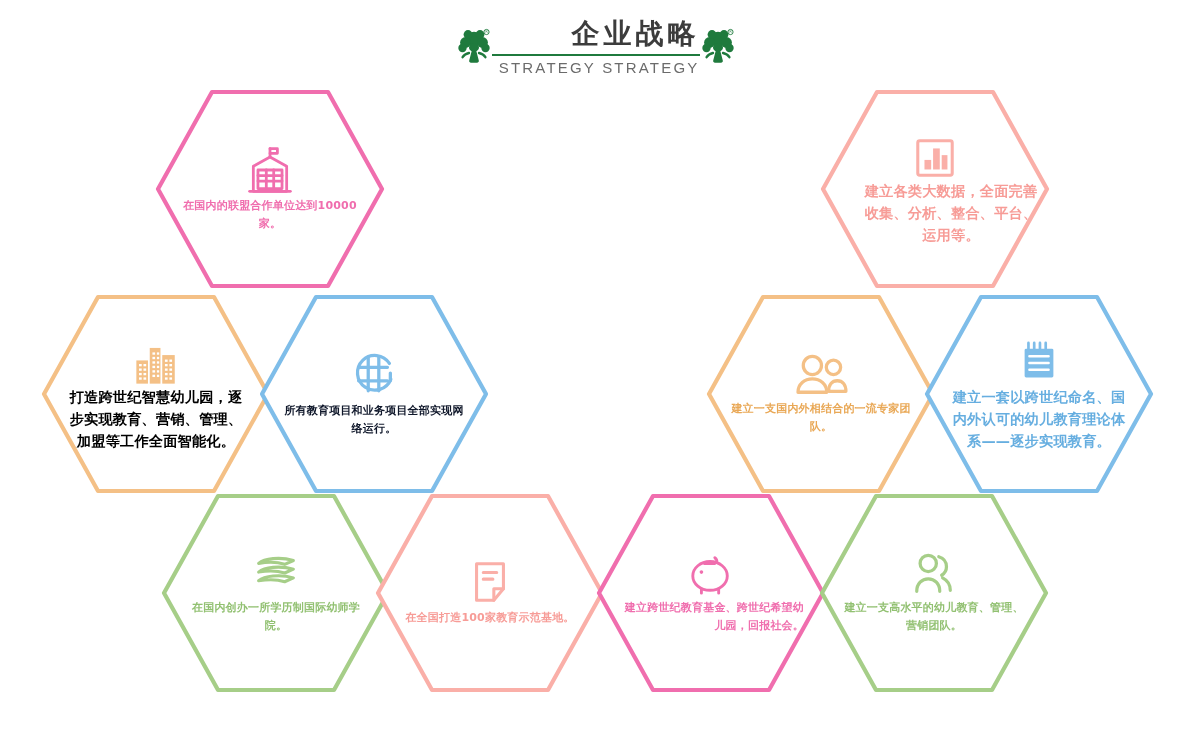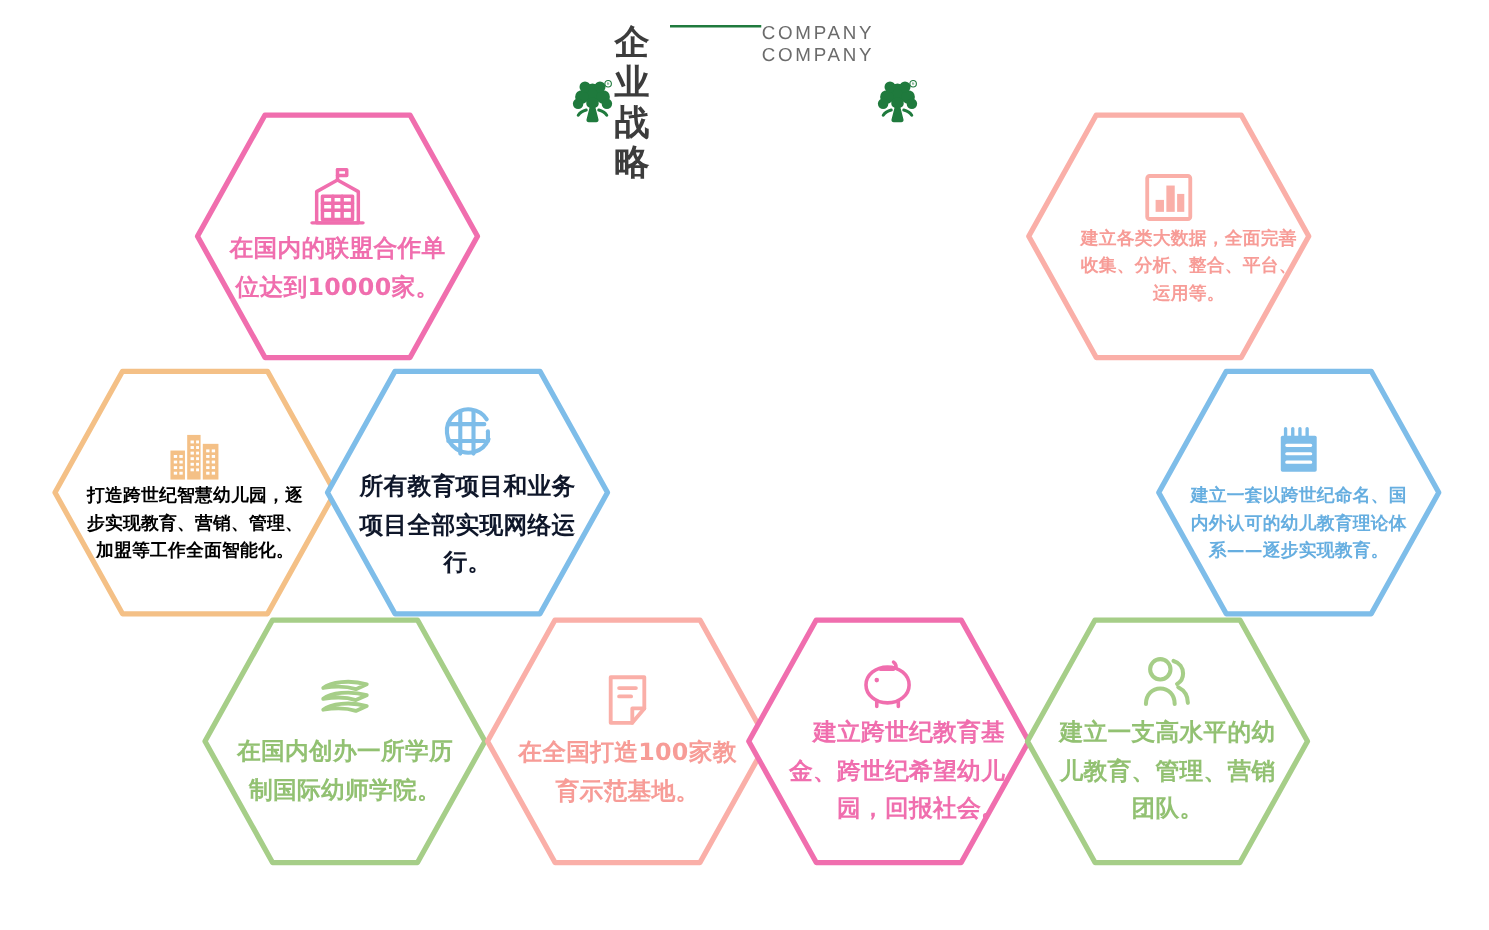--- a/index.html
+++ b/index.html
@@ -9,21 +9,21 @@
     overflow:hidden;position:relative;
   }
   #stage{position:relative;width:1191px;height:744px;}
 
   
   .header{
     position:absolute;left:0;top:18px;width:1191px;
     display:flex;align-items:center;justify-content:center;gap:0px;
   }
   .header-logo{width:36px;height:40px;flex:0 0 auto;}
-  .header-mid{display:flex;flex-direction:row;align-items:flex-start;width:208px;}
+  .header-mid{display:flex;flex-direction:column;align-items:flex-end;width:208px;}
   .header-cn{
     font-size:28px;font-weight:700;color:#3c3c3c;letter-spacing:4px;
     line-height:32px;padding-bottom:2px;
   }
   .header-rule{width:208px;height:2px;background:#1f7a3d;margin:2px 0 3px 0;}
   .header-en{
     font-size:15px;color:#6b6b6b;letter-spacing:2.2px;line-height:18px;
     font-family:"Liberation Sans","DejaVu Sans",sans-serif;
   }
 
@@ -36,21 +36,21 @@
     position:absolute;left:0;top:0;width:232px;height:202px;
     display:flex;flex-direction:column;align-items:center;justify-content:center;
     box-sizing:border-box;padding:0 26px;
   }
   .hex-icon{
     width:56px;height:50px;display:flex;align-items:center;justify-content:center;
     margin-bottom:2px;flex:0 0 auto;
   }
   .hex-icon svg{position:static;width:100%;height:100%;}
   .hex-text{
-    font-size:19px;font-weight:700;line-height:1.62;text-align:center;
+    font-size:11px;font-weight:700;line-height:1.62;text-align:center;
     letter-spacing:0.2px;width:186px;
     font-family:"DejaVu Sans","Liberation Sans",sans-serif;
   }
   .t-compact{font-size:14.2px;line-height:1.55;}
 </style>
 </head>
 <body>
 
 <div id="stage">
 
@@ -70,21 +70,21 @@
           <path d="M13 25c-2.6.6-5 2-6.4 4.2M23 25c2.6.6 5 2 6.4 4.2" stroke="#1f7a3d" stroke-width="2.4" fill="none" stroke-linecap="round"></path>
         </g>
         <circle cx="30.5" cy="4" r="2.6" fill="none" stroke="#1f7a3d" stroke-width="0.9"></circle>
         <text x="30.5" y="5.2" font-size="3" fill="#1f7a3d" text-anchor="middle">R</text>
       </svg>
     </span>
 
     <div class="header-mid">
       <div class="header-cn">企业战略</div>
       <div class="header-rule"></div>
-      <div class="header-en">COMPANY COMPANY</div>
+      <div class="header-en">STRATEGY STRATEGY</div>
     </div>
 
     <span class="header-logo">
       <svg viewBox="0 0 36 40" aria-hidden="true">
         <g fill="#1f7a3d">
           <circle cx="18" cy="11" r="7.2"></circle>
           <circle cx="9.5" cy="14.5" r="5.4"></circle>
           <circle cx="26.5" cy="14.5" r="5.4"></circle>
           <circle cx="12" cy="6.5" r="4.4"></circle>
           <circle cx="24" cy="6.5" r="4.4"></circle>
@@ -200,21 +200,21 @@
             <path d="M12 12c6-5 22-7 36-3-9 4-9 4-9 4-9-3-21-2-27-1z"></path>
             <path d="M12 21c6-5 22-7 36-3-9 4-9 4-9 4-9-3-21-2-27-1z"></path>
             <path d="M12 30c6-5 22-7 36-3-9 4-9 4-9 4-9-3-21-2-27-1z"></path>
           </g>
         </svg>
       </span>
       <div class="hex-text" style="color:#92C172;">在国内创办一所学历制国际幼师学院。</div>
     </div>
   </div>
 
-  <div class="hex" style="left:386px;top:492px;">
+  <div class="hex" style="left:374px;top:492px;">
     <svg viewBox="0 0 232 202">
         <polygon points="58,4 174,4 228,101 174,198 58,198 4,101" fill="#ffffff" stroke="#FAAFA8" stroke-width="4.2" stroke-linejoin="round"></polygon>
       </svg>
     <div class="hex-inner">
       <span class="hex-icon" style="width:44px;height:48px;">
         <svg viewBox="0 0 44 50">
           <g fill="none" stroke="#FAAFA8" stroke-width="3.2" stroke-linejoin="round" stroke-linecap="round">
             <path d="M8 5h28v26l-10 12H8z"></path>
             <path d="M36 31H26v12"></path>
             <path d="M15 14h14M15 21h10"></path>
@@ -235,20 +235,38 @@
           <rect x="5" y="5" width="36" height="36" rx="2" fill="none" stroke="#FAAFA8" stroke-width="3.2"></rect>
           <rect x="12" y="25" width="7" height="10" fill="#FAAFA8"></rect>
           <rect x="21" y="13" width="7" height="22" fill="#FAAFA8"></rect>
           <rect x="30" y="20" width="6" height="15" fill="#FAAFA8"></rect>
         </svg>
       </span>
       <div class="hex-text t-compact" style="color:#F79C97;margin-left:32px;">建立各类大数据，全面完善收集、分析、整合、平台、运用等。</div>
     </div>
   </div>
 
+  <div class="hex" style="left:705px;top:293px;">
+    <svg viewBox="0 0 232 202">
+        <polygon points="58,4 174,4 228,101 174,198 58,198 4,101" fill="#ffffff" stroke="#F4C086" stroke-width="4.2" stroke-linejoin="round"></polygon>
+      </svg>
+    <div class="hex-inner">
+      <span class="hex-icon" style="width:62px;height:46px;">
+        <svg viewBox="0 0 64 48">
+          <g fill="none" stroke="#F4C086" stroke-width="3.4" stroke-linecap="round" stroke-linejoin="round">
+            <circle cx="23" cy="14" r="9.5"></circle>
+            <path d="M8 42c0-8.5 6.8-14 15-14s15 5.5 15 14z"></path>
+            <circle cx="45" cy="16" r="7.5"></circle>
+            <path d="M40 41c0-7 3.5-11 9-11s9 4 9 11z"></path>
+          </g>
+        </svg>
+      </span>
+      <div class="hex-text" style="color:#E9A856;">建立一支国内外相结合的一流专家团队。</div>
+    </div>
+  </div>
 
   <div class="hex" style="left:923px;top:293px;">
     <svg viewBox="0 0 232 202">
         <polygon points="58,4 174,4 228,101 174,198 58,198 4,101" fill="#ffffff" stroke="#7EBDE9" stroke-width="4.2" stroke-linejoin="round"></polygon>
       </svg>
     <div class="hex-inner" style="padding-top:4px;">
       <span class="hex-icon" style="width:44px;height:46px;margin-bottom:0;">
         <svg viewBox="0 0 44 48">
           <g fill="none" stroke="#7EBDE9" stroke-width="2.8" stroke-linecap="round">
             <path d="M11 3v6M17 3v6M23 3v6M29 3v6"></path>

